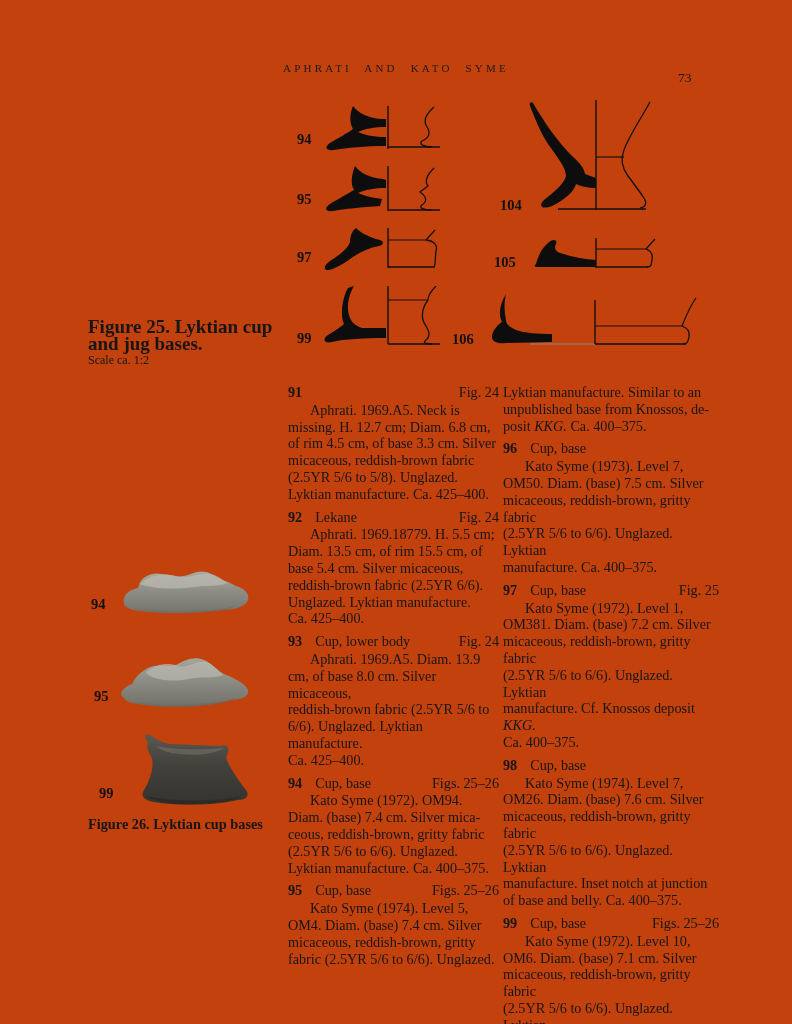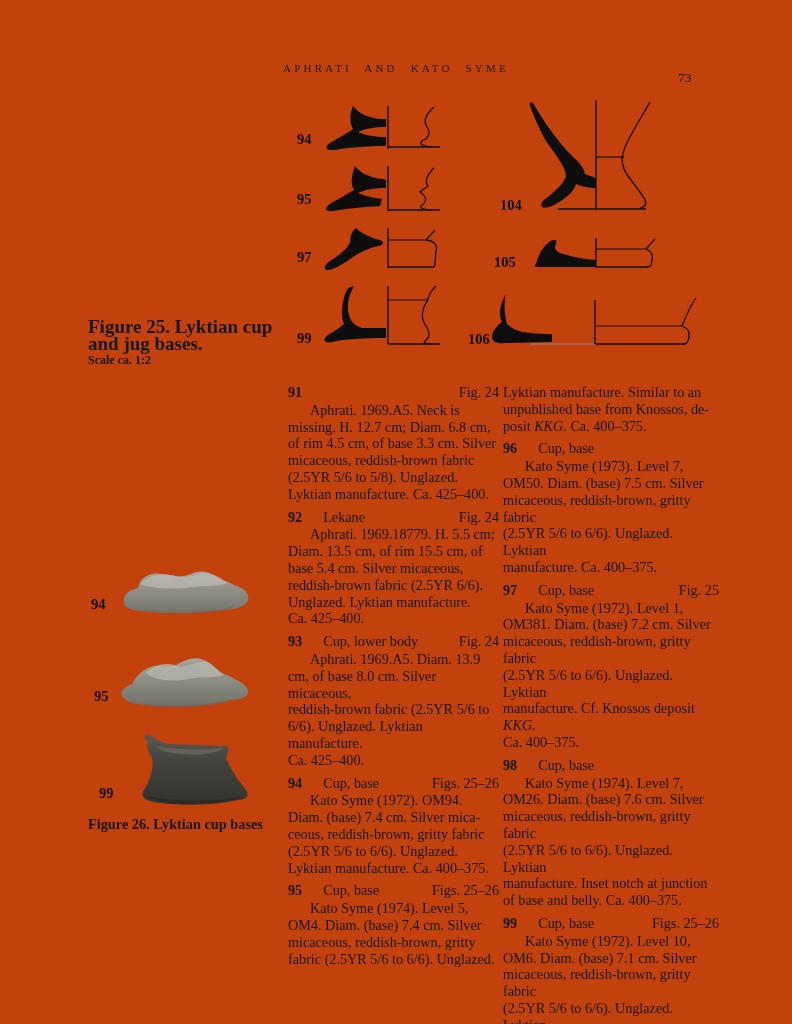--- a/index.html
+++ b/index.html
@@ -14,30 +14,30 @@
     font-size:11px;letter-spacing:3.2px;word-spacing:7px;color:#1c1c1c;
   }
   .page-number{position:absolute;top:70px;left:678px;font-size:13.5px;}
   
   .draw{position:absolute;}
   .draw svg{display:block;}
   .dlabel{position:absolute;font-size:14.5px;font-weight:bold;color:#111;}
   
   .caption25{position:absolute;left:88px;top:318px;width:215px;line-height:17px;}
   .cap-main{font-size:19px;font-weight:700;}
-  .cap-scale{font-size:12px;font-weight:bold;}
+  .cap-scale{font-size:12px;}
   .caption26{position:absolute;left:88px;top:816px;font-size:14.3px;font-weight:600;}
   .plabel{position:absolute;font-size:14.5px;font-weight:bold;color:#111;}
   .photo{position:absolute;}
   
   .col{position:absolute;top:384px;font-size:14.2px;line-height:16.8px;}
   .col-mid{left:288px;width:211px;}
   .col-right{left:503px;width:216px;}
   .entry{margin-bottom:6px;}
-  .entry-head{display:flex;align-items:flex-end;margin-bottom:1px;gap:8px;}
+  .entry-head{display:flex;align-items:flex-end;margin-bottom:1px;}
   .entry-num{font-weight:bold;margin-right:13px;}
   .entry-figref{margin-left:auto;}
   .entry-body{margin:0;white-space:pre-line;text-indent:22px;}
   .cont-body{margin:0 0 6px 0;white-space:pre-line;}
   .it{font-style:italic;}
 </style>
 </head>
 <body>
 
 <div class="page">
@@ -105,21 +105,21 @@
     <svg width="134" height="36" viewBox="0 0 134 36">
       <path fill="#0d0d0d" d="M8,28 C10,20 14,12 20,7 C24,3 30,3 28,8 C26,12 27,15 32,17 C44,21 56,23 68,24 L68,31 L10,31 C6,31 6,30 8,28 Z"></path>
       <line x1="68" y1="2" x2="68" y2="32" stroke="#111" stroke-width="1.4"></line>
       <line x1="68" y1="13" x2="118" y2="13" stroke="#111" stroke-width="1.2"></line>
       <path fill="none" stroke="#111" stroke-width="1.2" d="M118,13 L127,3"></path>
       <path fill="none" stroke="#111" stroke-width="1.3" d="M118,13 C123,15 125,19 124,24 C123,28 124,31 119,31"></path>
       <line x1="68" y1="31" x2="120" y2="31" stroke="#111" stroke-width="1.3"></line>
     </svg>
   </div>
 
-  <span class="dlabel" style="left:468px;top:331px;">106</span>
+  <span class="dlabel" style="left:452px;top:331px;">106</span>
   <div class="draw" style="left:490px;top:294px;">
     <svg width="222" height="54" viewBox="0 0 222 54">
       <path fill="#0d0d0d" d="M16,0 C10,10 8,20 12,28 C6,32 2,38 2,43 C2,48 8,50 16,49 L62,48 L62,40 C48,40 34,39 26,36 C20,33 16,31 16,26 C14,17 14,8 16,0 Z"></path>
       <line x1="40" y1="50" x2="105" y2="50" stroke="#8a8a8a" stroke-width="1"></line>
       <line x1="105" y1="6" x2="105" y2="50" stroke="#111" stroke-width="1.4"></line>
       <line x1="105" y1="32" x2="192" y2="32" stroke="#111" stroke-width="1.2"></line>
       <path fill="none" stroke="#111" stroke-width="1.2" d="M192,32 C196,22 200,12 206,4"></path>
       <path fill="none" stroke="#111" stroke-width="1.3" d="M192,32 C198,34 200,38 199,43 C198,47 198,50 193,50"></path>
       <line x1="105" y1="50" x2="196" y2="50" stroke="#111" stroke-width="1.3"></line>
     </svg>

